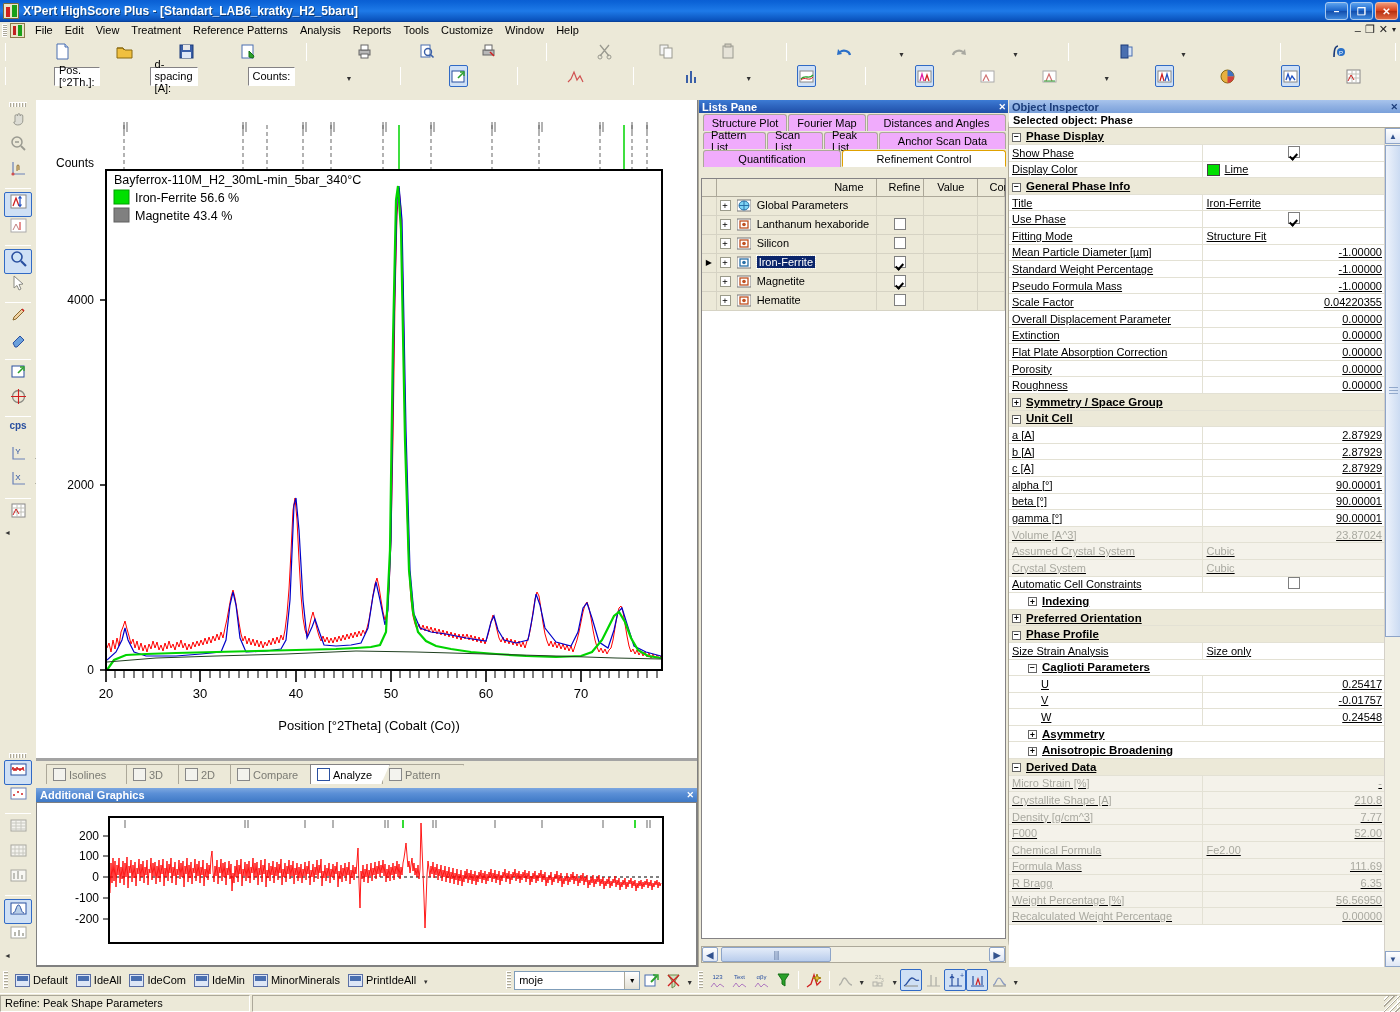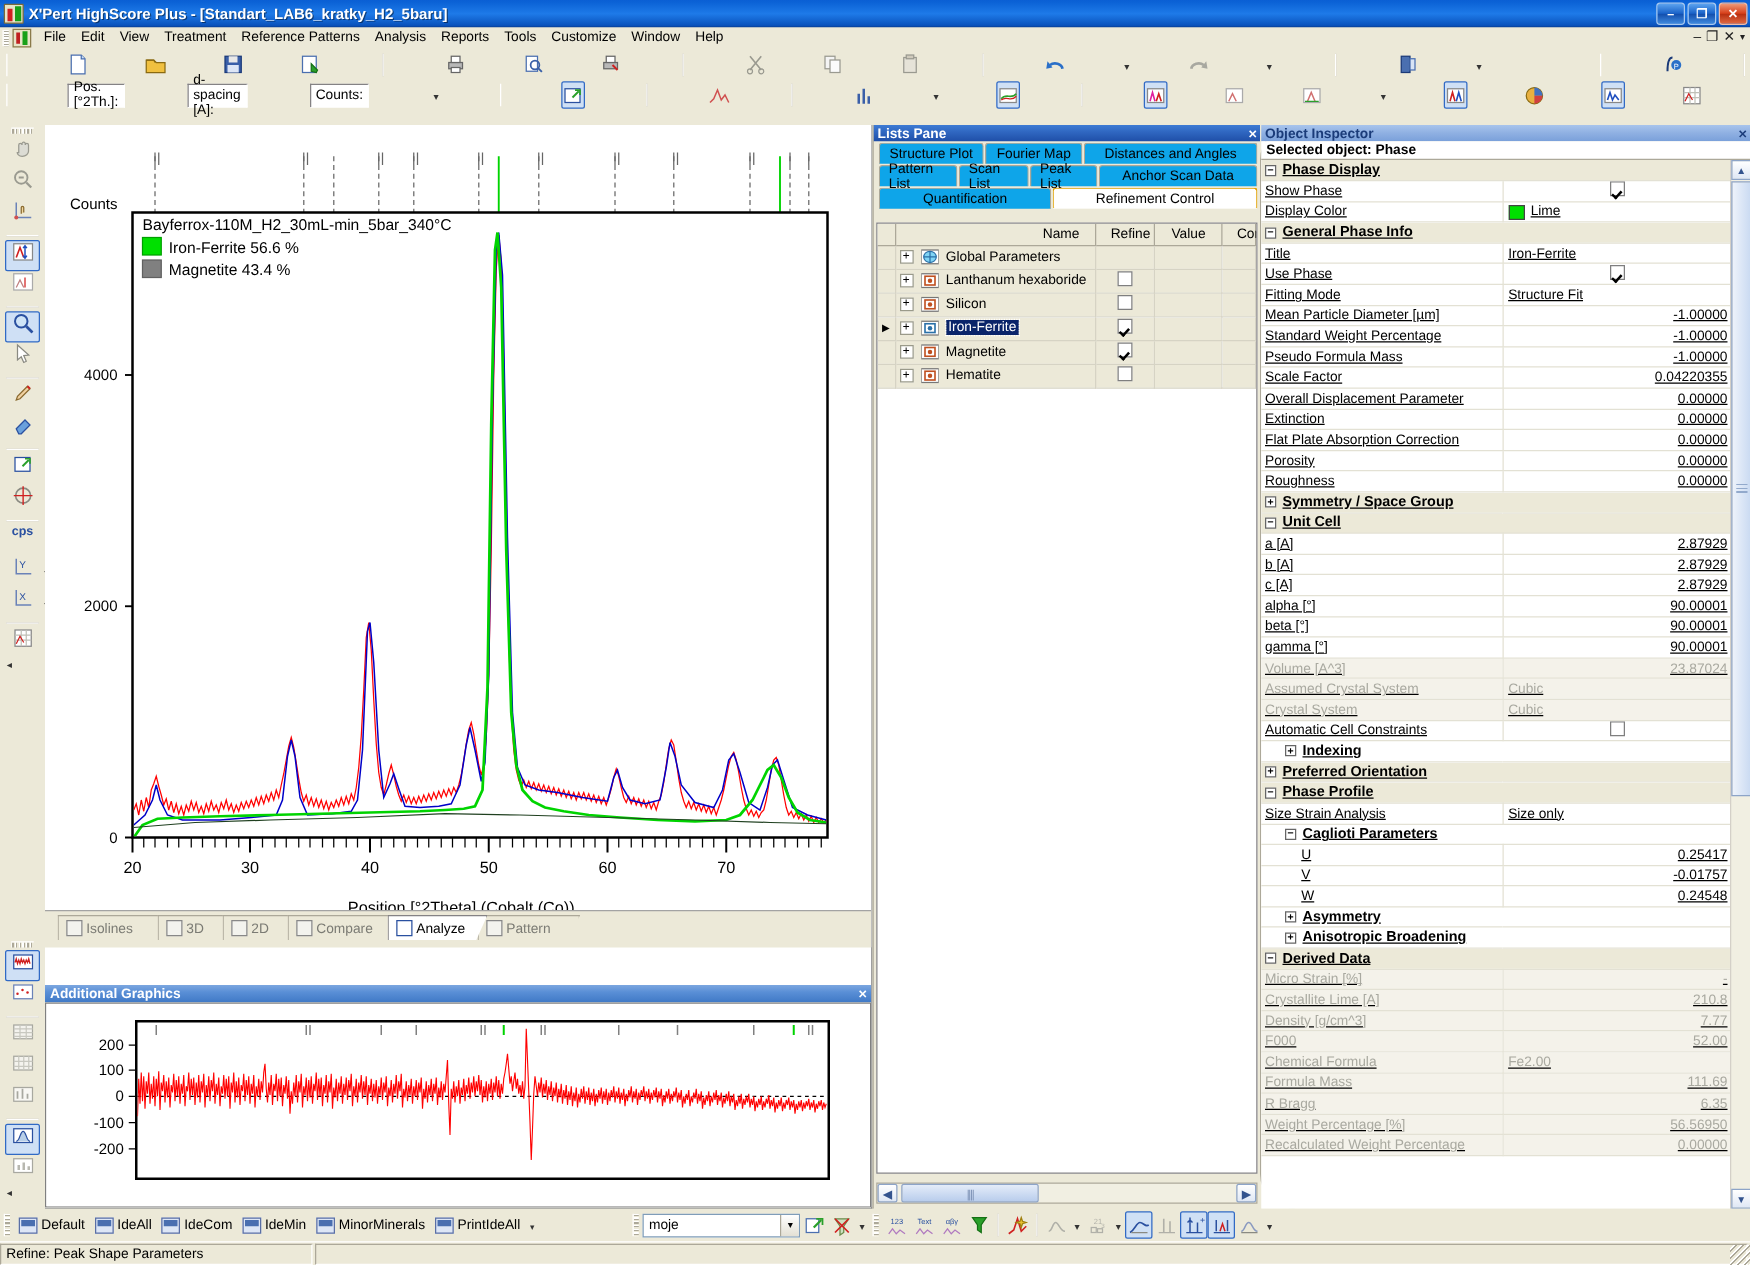--- a/index.html
+++ b/index.html
@@ -82,42 +82,42 @@
   .ltbtn.sel{border:1px solid #316ac5;background:#cfe0f5;border-radius:2px;}
   .ltbtn .drop{position:absolute;right:-9px;bottom:7px;font-size:7px;color:#333;}
 
   
   #docarea{position:absolute;left:36px;top:0;right:702px;bottom:0;background:#fff;border:1px solid #808080;
      border-top:none;border-left:none;overflow:hidden;}
   #mainplot{position:absolute;left:0;top:0;right:0;height:658px;background:#fff;}
   svg.plotsvg{display:block;}
 
   
-  #viewtabs{position:absolute;left:0;top:628px;right:0;height:30px;background:#ece9d8;border-top:1px solid #a3a3a3;}
+  #viewtabs{position:absolute;left:0;top:658px;right:0;height:30px;background:#ece9d8;border-top:3px solid #a3a3a3;}
   .vtab{position:absolute;top:3px;height:20px;display:flex;align-items:center;gap:3px;
     padding:0 12px 0 6px;font-size:11px;color:#7b7b74;
     background:#ece9d8;border:1px solid #aca899;border-bottom:none;
     clip-path: polygon(0 0, 100% 0, calc(100% - 9px) 100%, 0 100%);}
   .vtab.active{color:#000;background:#fff;border-color:#848284;z-index:5;}
   .vtab .ti{width:13px;height:13px;border:1px solid #888;background:#f3f3ee;display:block;}
 
   
   #addgfx{position:absolute;left:0;top:688px;right:0;bottom:0;background:#ece9d8;}
   #addgfx .capt{height:14px;background:linear-gradient(180deg,#7ca7e0,#5a8fd6 40%,#3f79c6 100%);
      color:#fff;font-weight:bold;font-size:11px;display:flex;align-items:center;padding-left:4px;}
   #addgfx .capt .x{margin-left:auto;margin-right:3px;font-size:9px;font-weight:bold;}
   #addgfx .body{position:absolute;left:0;top:14px;right:0;bottom:0;background:#fff;border:1px solid #808080;overflow:hidden;}
 
   
   #listspane{position:absolute;right:392px;top:0;width:310px;bottom:0;background:#ece9d8;border-left:1px solid #aca899;}
   .pcapt{height:13px;background:linear-gradient(180deg,#3d7bd4,#2f66c0 45%,#1f4fa8 100%);
      color:#fff;font-weight:bold;font-size:11px;display:flex;align-items:center;padding-left:3px;}
   .pcapt .x{margin-left:auto;margin-right:2px;font-size:9px;}
   .tabrow{display:flex;padding:1px 2px 0 4px;gap:1px;}
-  .ltab{height:17px;background:#0ea5e9;border:1px solid #aca899;border-bottom:none;border-radius:3px 3px 0 0;
+  .ltab{height:17px;background:#f0abfc;border:1px solid #aca899;border-bottom:none;border-radius:3px 3px 0 0;
      display:flex;align-items:center;justify-content:center;font-size:11px;padding:0 7px;color:#000;}
   .ltab.active{background:#fff;border-color:#e0a100;border-bottom:1px solid #fff;position:relative;z-index:3;}
   .gridwrap{position:absolute;left:2px;top:78px;right:2px;bottom:28px;background:#fff;border:1px solid #848284;overflow:hidden;}
   table.rcgrid{border-collapse:collapse;width:100%;font-size:11px;table-layout:fixed;}
   table.rcgrid th{background:#ece9d8;border:1px solid #aca899;border-top:none;border-left:none;
      font-weight:normal;text-align:right;padding:2px 12px;height:17px;color:#000;}
   table.rcgrid td{border-bottom:1px solid #d6d3c4;border-right:1px solid #d6d3c4;padding:1px 3px;height:19px;
      background:#ece9d8;white-space:nowrap;overflow:hidden;}
   table.rcgrid tr.selrow td{background:#ece9d8;}
   table.rcgrid tr td.namecell{background:#ece9d8;}
@@ -1244,21 +1244,21 @@
 
         <tr>
           <td class="grp" colspan="2">
             <span class="expbox">−</span><span>Derived Data</span></td>
             </tr>
         <tr>
           <td class="lbl grey">Micro Strain [%]</td>
           <td class="val grey">-</td>
             </tr>
         <tr>
-          <td class="lbl grey">Crystallite Lime [A]</td>
+          <td class="lbl grey">Crystallite Shape [A]</td>
           <td class="val grey">210.8</td>
             </tr>
         <tr>
           <td class="lbl grey">Density [g/cm^3]</td>
           <td class="val grey">7.77</td>
             </tr>
         <tr>
           <td class="lbl grey">F000</td>
           <td class="val grey">52.00</td>
             </tr>

